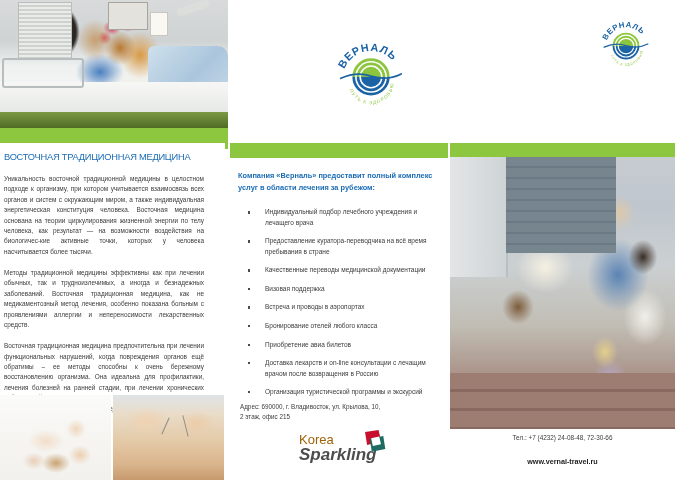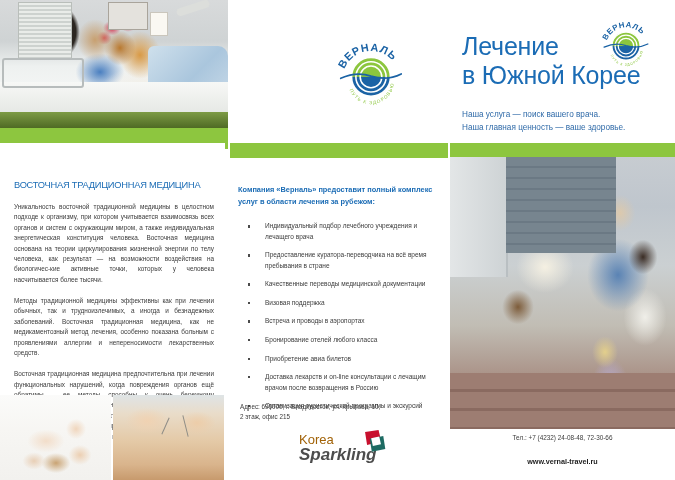--- a/index.html
+++ b/index.html
@@ -175,42 +175,42 @@
   
   #logo-big {
     position: absolute; left: 335px; top: 38px; width: 72px; height: 72px;
   }
 
   .logo-wrap { position: relative; width: 100%; height: 100%; }
   .logo-wrap svg { display: block; width: 100%; height: 100%; }
 
   
   #left-col {
-    position: absolute; left: 14px; top: 152px; width: 200px; margin-top: 28px;
+    position: absolute; left: 4px; top: 152px; width: 200px;
   }
   #left-heading {
     color: #1b6cb5;
     font-size: 9.3px;
     font-weight: 400;
     letter-spacing: -0.25px;
     margin: 0 0 12px 0;
     white-space: nowrap;
   }
   #left-col p {
     margin: 0 0 11px 0;
     font-size: 6.4px;
     line-height: 1.62;
     color: #3b3b3b;
     text-align: justify;
     text-justify: inter-word;
   }
 
   
   #mid-col {
-    position: absolute; left: 238px; top: 184px; width: 206px;
+    position: absolute; left: 238px; top: 170px; width: 206px;
   }
   #mid-heading {
     color: #1b6cb5;
     font-size: 7.4px;
     font-weight: bold;
     line-height: 1.58;
     margin: 0 0 14px 0;
   }
   #mid-list {
     list-style: none;
@@ -314,30 +314,20 @@
         <text font-family="'Liberation Sans', sans-serif" font-size="15" font-weight="bold" fill="#1b63a5" letter-spacing="1.2">
           <textPath href="#lb-arc-top" startOffset="12%">ВЕРНАЛЬ</textPath>
         </text>
         <text font-family="'Liberation Sans', sans-serif" font-size="6.5" fill="#8cc63e" letter-spacing="1.6">
           <textPath href="#lb-arc-bot" startOffset="12%">ПУТЬ К ЗДОРОВЬЮ</textPath>
         </text>
       </svg>
     </div>
   </div>
 
-  <div id="right-header">
-    <div id="title-main">
-      <span>Лечение</span>
-      <span id="title-line2">в Южной Корее</span>
-    </div>
-    <div id="tagline">
-      <span>Наша услуга — поиск вашего врача.</span>
-      <span>Наша главная ценность — ваше здоровье.</span>
-    </div>
-  </div>
 
   <div id="logo-small">
     <div class="logo-wrap">
       <svg viewBox="0 0 100 100" xmlns="http://www.w3.org/2000/svg" aria-hidden="true">
         <defs>
           <clipPath id="ls-clip">
               <circle cx="50" cy="54" r="27"></circle>
             </clipPath>
           <path id="ls-arc-top" d="M 10,58 A 40,40 0 0 1 90,58" fill="none"></path>
           <path id="ls-arc-bot" d="M 18,60 A 32,32 0 0 0 82,60" fill="none"></path>

